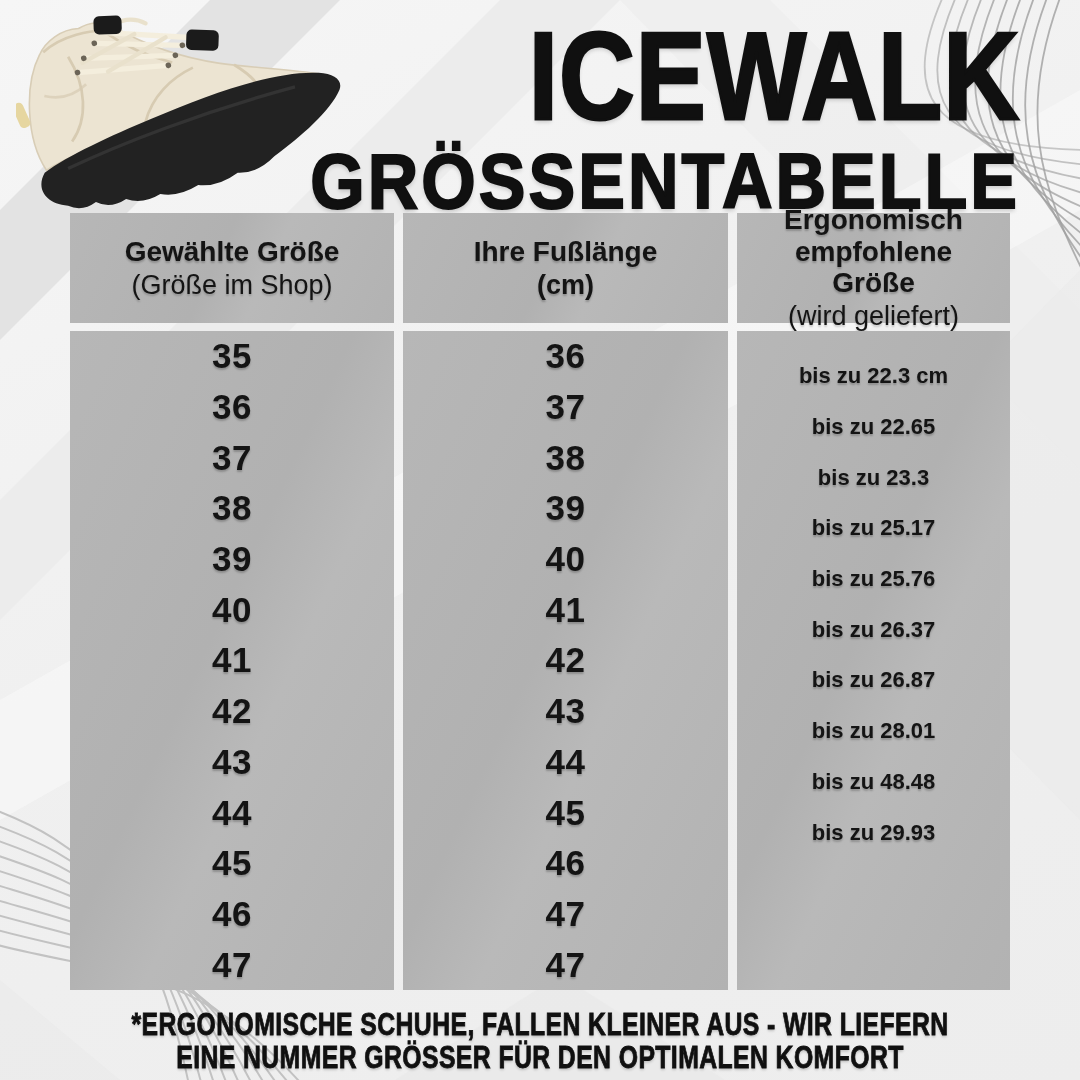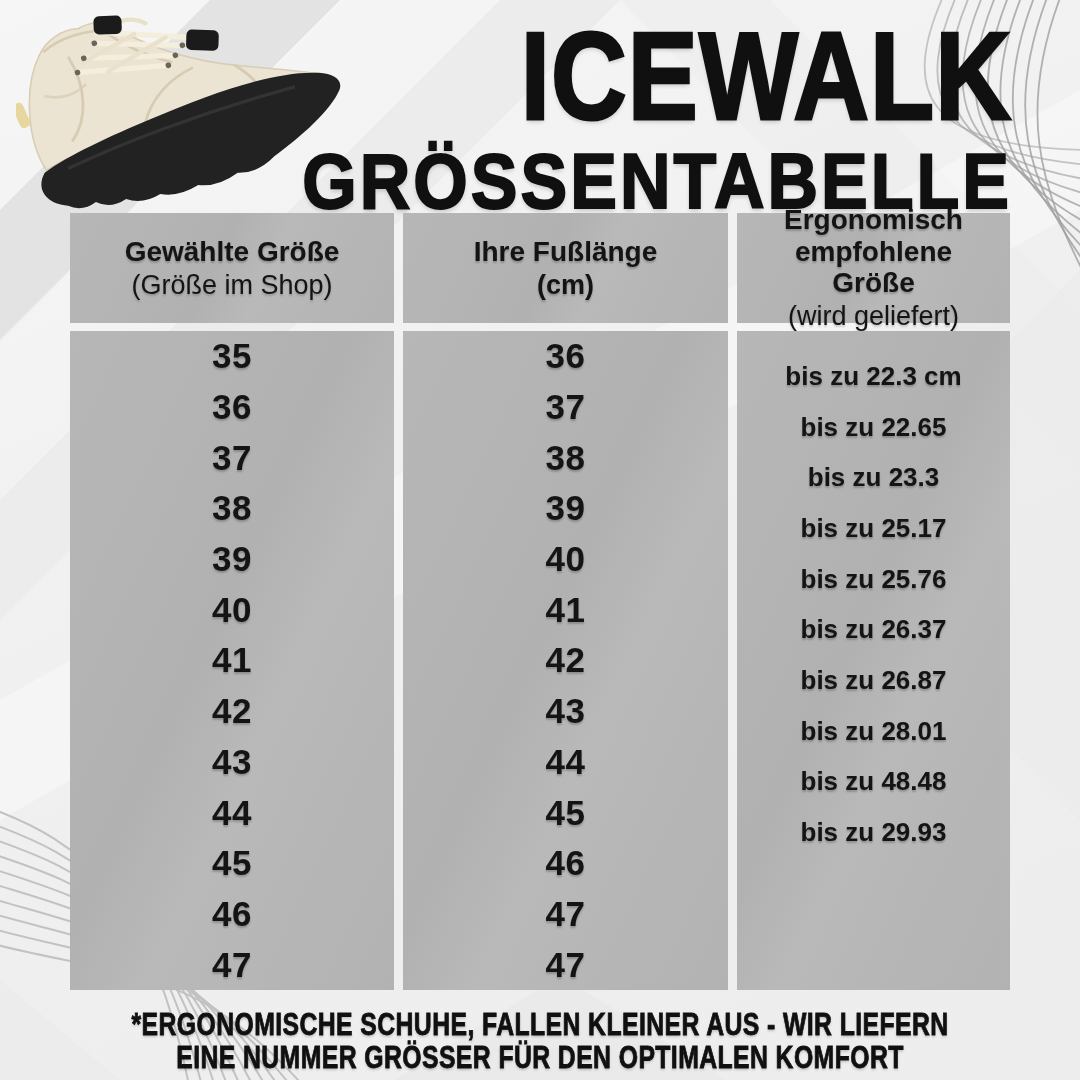--- a/index.html
+++ b/index.html
@@ -6,21 +6,21 @@
   .canvas{
     position:relative;width:1080px;height:1080px;overflow:hidden;
     background:linear-gradient(155deg,#f6f6f6 0%,#f0f0f0 45%,#ededed 100%);
     font-family:"Liberation Sans",sans-serif;color:#141414;
   }
   svg{display:block;}
   .bg{position:absolute;left:0;top:0;width:1080px;height:1080px;}
   .shoe{position:absolute;left:16px;top:6px;width:352px;height:216px;}
 
   
-  .titles{position:absolute;top:16px;right:68px;text-align:right;}
+  .titles{position:absolute;top:16px;right:60px;text-align:right;}
   .brand{
     font-size:105px;font-weight:700;letter-spacing:1px;line-height:.98;
     transform:scaleY(1.18);transform-origin:top right;
     -webkit-text-stroke:2.5px #101010;color:#101010;
     text-shadow:0 3px 4px rgba(0,0,0,.18);white-space:nowrap;
   }
   .pagetitle{
     margin-top:24px;
     font-size:70px;font-weight:700;letter-spacing:3px;line-height:1;
     transform:scaleY(1.1);transform-origin:top right;
@@ -38,21 +38,21 @@
   }
   .th .t{font-size:28px;font-weight:700;text-shadow:0 2px 2px rgba(0,0,0,.22);padding:0 14px;}
   .th .s{font-size:27px;font-weight:400;margin-top:3px;text-shadow:0 2px 2px rgba(0,0,0,.18);}
   .th .s.strong{font-weight:700;text-shadow:0 2px 2px rgba(0,0,0,.22);}
   .tbody{margin-top:8px;}
   .tcol{
     background:linear-gradient(115deg,#b7b7b7 0%,#b1b1b1 45%,#b9b9b9 60%,#b2b2b2 100%);
     display:grid;grid-auto-rows:50.7px;align-items:center;text-align:center;
   }
   .cell{font-size:35px;font-weight:700;text-shadow:0 2px 2px rgba(0,0,0,.22);letter-spacing:.5px;}
-  .tcol.col3 .cell{font-size:26px;letter-spacing:0;margin-top:40px;}
+  .tcol.col3 .cell{font-size:22px;letter-spacing:0;margin-top:40px;}
 
   
   .footnote{
     position:absolute;left:0;top:1008px;width:1080px;text-align:center;
     font-weight:700;font-size:31px;line-height:1.07;letter-spacing:.5px;
     transform:scaleX(.8);transform-origin:center top;
     -webkit-text-stroke:.8px #101010;color:#101010;
     text-shadow:0 2px 3px rgba(0,0,0,.2);white-space:nowrap;
   }
 </style>

